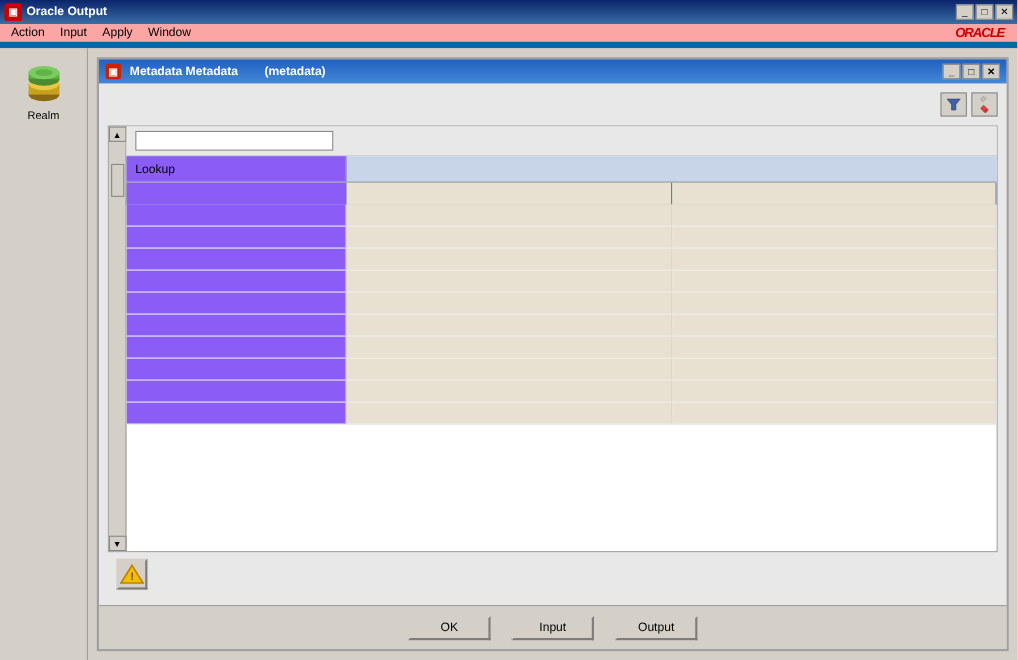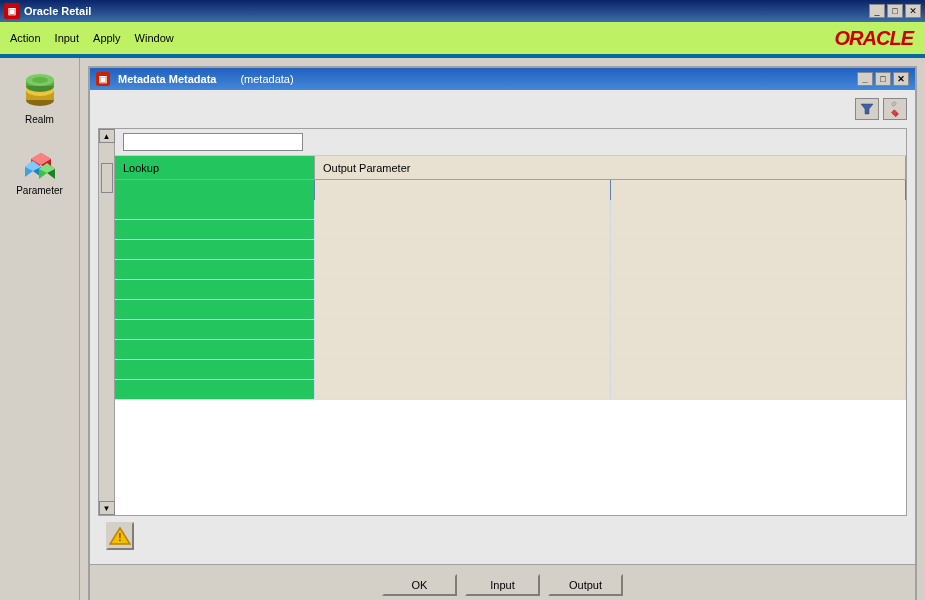--- a/index.html
+++ b/index.html
@@ -53,40 +53,40 @@
       font-size: 9px;
       display: flex;
       align-items: center;
       justify-content: center;
       cursor: pointer;
       color: #000;
     }
 
     
     .menu-bar {
-      background: #bef264;
+      background: #fca5a5;
       height: 22px;
       display: flex;
       align-items: center;
-      padding: 16px 4px;
-      border-bottom: 4px solid #0369a1;
+      padding: 0 4px;
+      border-bottom: 6px solid #0369a1;
       justify-content: space-between;
     }
     .menu-items {
       display: flex;
       gap: 2px;
     }
     .menu-item {
       padding: 2px 6px;
       font-size: 11px;
       cursor: pointer;
     }
     .oracle-logo {
       color: #cc0000;
-      font-size: 20px;
+      font-size: 12px;
       font-weight: bold;
       font-style: italic;
       letter-spacing: -1px;
       padding-right: 8px;
     }
 
     
     .main-layout {
       display: flex;
       flex-direction: column;
@@ -296,21 +296,21 @@
       border-bottom: 1px solid #a0a0a0;
     }
     .col-header {
       border-right: 1px solid #a0a0a0;
       display: flex;
       align-items: center;
       padding: 0 8px;
       font-size: 11px;
       font-weight: normal;
     }
-    .col-lookup { width: 200px; background: #22c55e; }
+    .col-lookup { width: 200px; background: #8b5cf6; }
     .col-input { flex: 1; background: #e8e0d0; }
     .col-output { flex: 1; background: #e8e0d0; }
 
     
     .table-body {
       flex: 1;
       overflow: hidden;
     }
     .table-row-header {
       display: flex;
@@ -356,42 +356,42 @@
       cursor: pointer;
     }
 
     
     .dialog-footer {
       background: #d4d0c8;
       height: 40px;
       display: flex;
       align-items: center;
       justify-content: center;
-      gap: 8px;
+      gap: 19px;
       border-top: 1px solid #a0a0a0;
     }
     .footer-btn {
       width: 75px;
       height: 22px;
       background: #d4d0c8;
       border: 2px outset #d4d0c8;
       font-size: 11px;
       cursor: pointer;
       display: flex;
       align-items: center;
       justify-content: center;
     }
   </style>
 </head>
 <body>
 
 <div class="title-bar">
   <div class="title-bar-left">
     <div class="title-bar-icon">▣</div>
-    <span>Oracle Retail</span>
+    <span>Oracle Output</span>
   </div>
   <div class="title-bar-buttons">
     <div class="title-btn">_</div>
     <div class="title-btn">□</div>
     <div class="title-btn">✕</div>
   </div>
 </div>
 
 <div class="menu-bar">
   <div class="menu-items">
@@ -418,49 +418,32 @@
             <ellipse cx="19" cy="14" rx="14" ry="6" fill="#4a8a30"></ellipse>
             <rect x="5" y="8" width="28" height="6" fill="#5aaa40"></rect>
             <ellipse cx="19" cy="8" rx="14" ry="6" fill="#7acc60"></ellipse>
 
             <ellipse cx="19" cy="8" rx="8" ry="3" fill="#4a9c30" opacity="0.5"></ellipse>
           </svg>
         </div>
         <span class="sidebar-label">Realm</span>
       </div>
 
-      <div class="sidebar-item">
-        <div class="sidebar-icon">
-          <svg width="38" height="38" viewBox="0 0 38 38">
-
-            <polygon points="10,28 10,16 20,10 20,22" fill="#e04040"></polygon>
-            <polygon points="20,10 30,16 30,28 20,22" fill="#c02020"></polygon>
-            <polygon points="10,16 20,10 30,16 20,22" fill="#ff8080"></polygon>
-            <polygon points="4,34 4,24 12,18 12,28" fill="#40a0e0"></polygon>
-            <polygon points="12,18 20,24 20,34 12,28" fill="#2080c0"></polygon>
-            <polygon points="4,24 12,18 20,24 12,28" fill="#80c8ff"></polygon>
-            <polygon points="18,36 18,26 26,20 26,30" fill="#40c040"></polygon>
-            <polygon points="26,20 34,26 34,36 26,30" fill="#208020"></polygon>
-            <polygon points="18,26 26,20 34,26 26,30" fill="#80e080"></polygon>
-          </svg>
-        </div>
-        <span class="sidebar-label">Parameter</span>
-      </div>
 
 
     </div>
 
     <div class="dialog-wrapper">
       <div class="dialog">
 
         <div class="dialog-title-bar">
           <div class="dialog-title-left">
             <div class="dialog-title-icon">▣</div>
             <span>Metadata Metadata</span>
-            <span style="font-weight:normal; margin-left:16px;">(metadata)</span>
+            <span style="font-weight:bold; margin-left:16px;">(metadata)</span>
           </div>
           <div class="dialog-title-buttons">
             <div class="dialog-btn">_</div>
             <div class="dialog-btn">□</div>
             <div class="dialog-btn">✕</div>
           </div>
         </div>
 
         <div class="dialog-content">
 
@@ -492,21 +475,20 @@
             </div>
 
             <div class="table-main">
 
               <div class="search-row">
                 <input class="search-input" type="text" placeholder="" style="">
               </div>
 
               <div class="col-headers">
                 <div class="col-header col-lookup">Lookup</div>
-                <div class="col-header col-output">Output Parameter</div>
               </div>
 
               <div class="table-body">
 
                 <div class="table-row-header">
                   <div class="table-row-cell-header col-lookup"></div>
                   <div class="table-row-cell-header col-input"></div>
                   <div class="table-row-cell-header col-output"></div>
                 </div>
 

